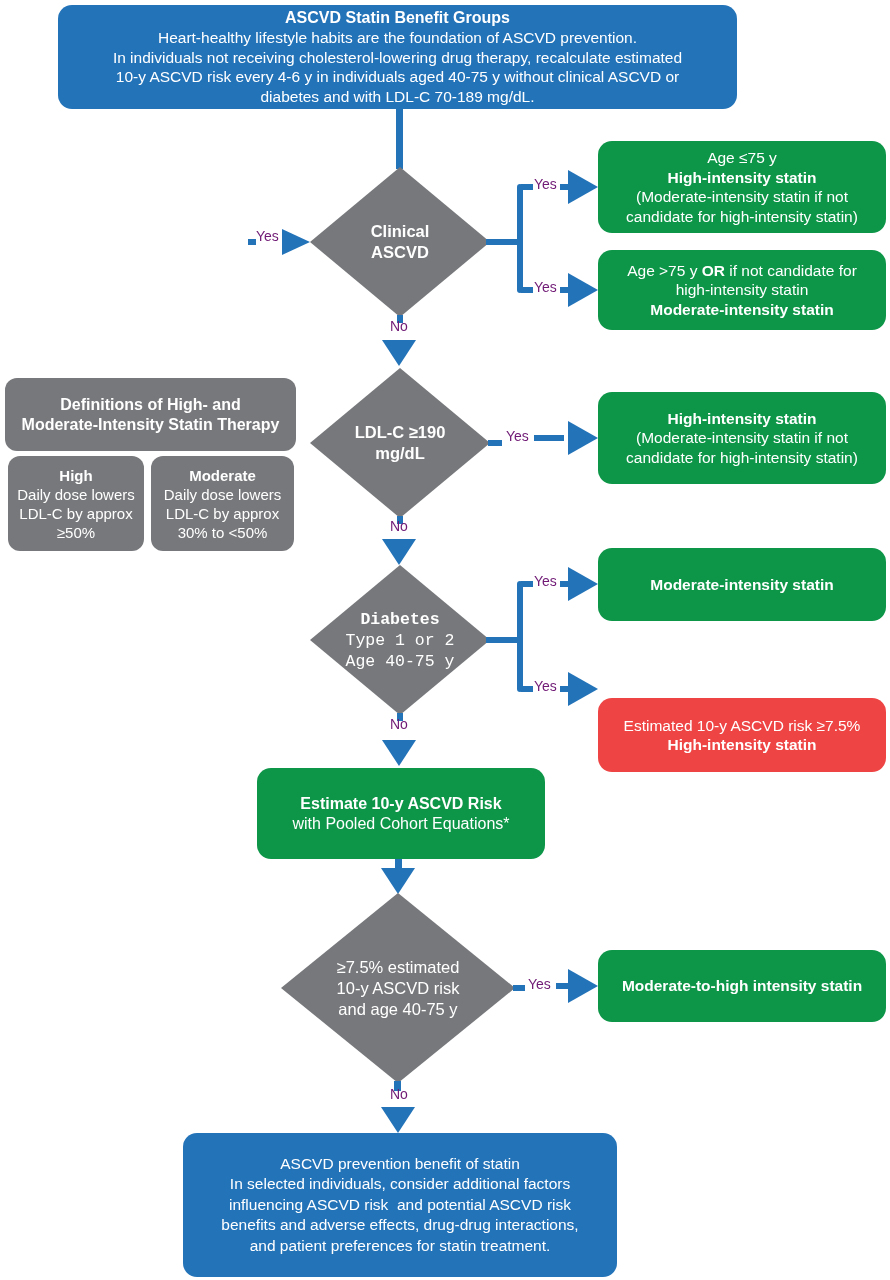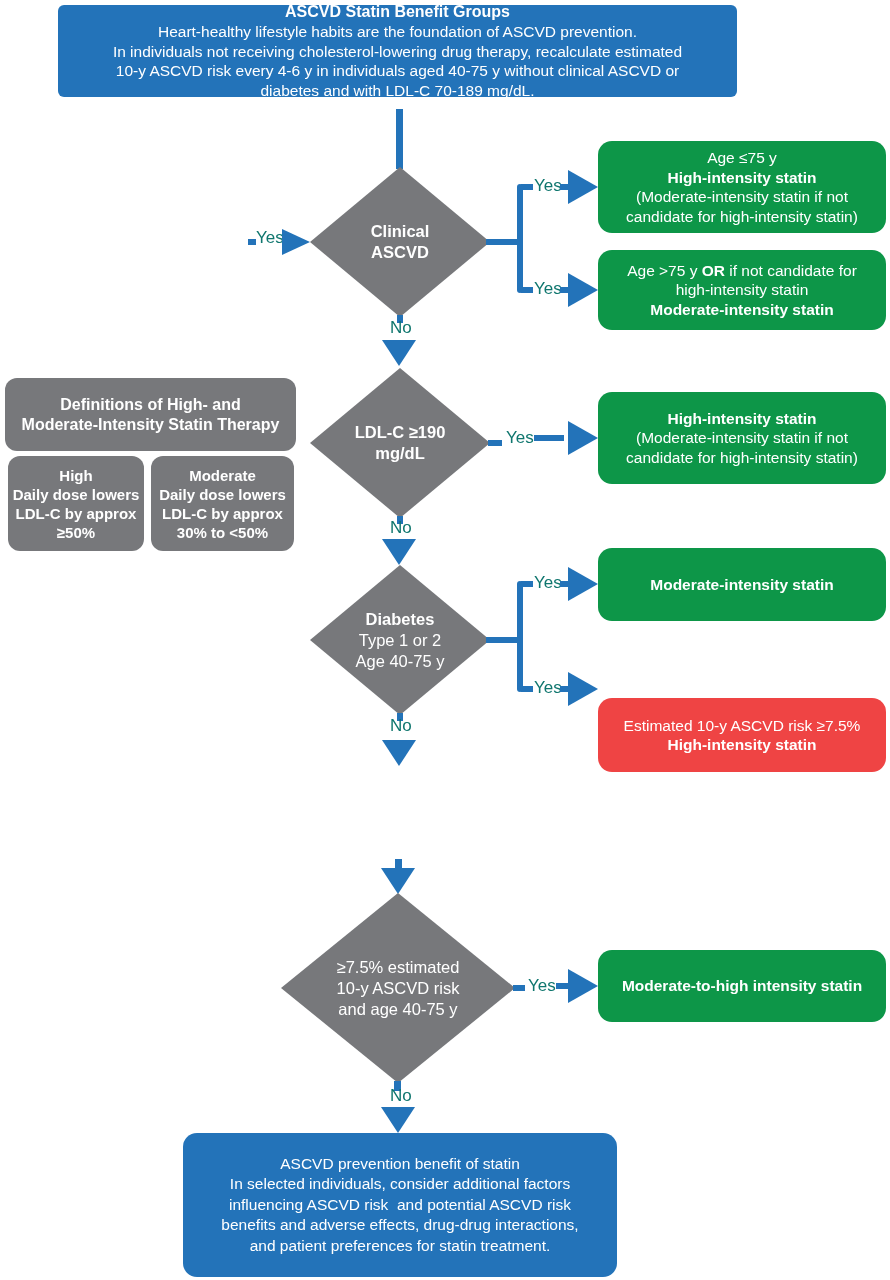--- a/index.html
+++ b/index.html
@@ -6,40 +6,40 @@
   .canvas{position:relative;width:890px;height:1280px;background:#ffffff;
           font-family:"Liberation Sans",sans-serif;overflow:hidden;}
   .bx{position:absolute;border-radius:14px;color:#fff;display:flex;flex-direction:column;
       justify-content:center;align-items:center;text-align:center;box-sizing:border-box;padding:4px 8px;}
   .blue{background:#2373b9;}
   .green{background:#0d9648;}
   .orange{background:#ef4444;margin-top:46px;}
   .grayb{background:#77787b;border-radius:12px;margin-top:10px;}
   .ln{white-space:pre-wrap;font-size:15.5px;line-height:19.5px;}
   .ln16{white-space:pre-wrap;font-size:16px;line-height:20px;}
-  .ln-sm{white-space:pre-wrap;font-size:15px;line-height:19px;font-weight:bold;}
+  .ln-sm{white-space:pre-wrap;font-size:15px;line-height:19px;}
   .endln{white-space:pre-wrap;font-size:15.5px;line-height:20.5px;}
   .b{font-weight:bold;}
   .diamond{position:absolute;background:#77787b;color:#fff;text-align:center;
            clip-path:polygon(50% 0,100% 50%,50% 100%,0 50%);
            display:flex;flex-direction:column;justify-content:center;align-items:center;}
   .dln{white-space:pre-wrap;font-size:16.5px;line-height:21px;}
   .cline{position:absolute;background:#2373b9;}
   .ar{position:absolute;width:0;height:0;}
   .ar-right{border-top:17px solid transparent;border-bottom:17px solid transparent;border-left:30px solid #2373b9;}
   .ar-right-sm{border-top:13px solid transparent;border-bottom:13px solid transparent;border-left:28px solid #2373b9;}
   .ar-down{border-left:17px solid transparent;border-right:17px solid transparent;border-top:26px solid #2373b9;}
-  .lbl{position:absolute;font-size:17px;color:#0f766e;}
+  .lbl{position:absolute;font-size:14px;color:#701a75;}
 </style>
 </head>
 <body>
 
 <div class="canvas">
 
-  <div class="bx blue" style="left:58px;top:5px;width:679px;height:92px;border-radius:6px;">
+  <div class="bx blue" style="left:58px;top:5px;width:679px;height:104px;">
     <div class="ln b ln16">ASCVD Statin Benefit Groups</div>
     <div class="ln">Heart-healthy lifestyle habits are the foundation of ASCVD prevention.</div>
     <div class="ln">In individuals not receiving cholesterol-lowering drug therapy, recalculate estimated</div>
     <div class="ln">10-y ASCVD risk every 4-6 y in individuals aged 40-75 y without clinical ASCVD or</div>
     <div class="ln">diabetes and with LDL-C 70-189 mg/dL.</div>
   </div>
 
   <div class="cline" style="left:396px;top:109px;width:7px;height:60px;"></div>
 
   <div class="cline" style="left:248px;top:239px;width:8px;height:6px;"></div>
@@ -109,21 +109,21 @@
   <div class="bx green" style="left:598px;top:392px;width:288px;height:92px;">
     <div class="ln b">High-intensity statin</div>
     <div class="ln">(Moderate-intensity statin if not</div>
     <div class="ln">candidate for high-intensity statin)</div>
   </div>
 
   <div class="cline" style="left:397px;top:516px;width:6px;height:8px;"></div>
   <div class="lbl" style="left:390px;top:518px;">No</div>
   <div class="ar ar-down" style="left:382px;top:539px;"></div>
 
-  <div class="diamond" style="left:310px;top:565px;width:180px;height:150px;">
+  <div class="diamond" style="left:310px;top:565px;width:180px;height:150px;font-family:Liberation Mono, monospace;">
     <div class="dln b">Diabetes</div>
     <div class="dln">Type 1 or 2</div>
     <div class="dln">Age 40-75 y</div>
   </div>
 
   <div class="cline" style="left:486px;top:637px;width:34px;height:6px;"></div>
   <div class="cline" style="left:517px;top:581px;width:6px;height:111px;border-radius:3px;"></div>
   <div class="cline" style="left:521px;top:581px;width:12px;height:6px;"></div>
   <div class="cline" style="left:521px;top:686px;width:12px;height:6px;"></div>
   <div class="lbl" style="left:534px;top:573px;">Yes</div>
@@ -138,20 +138,24 @@
   </div>
   <div class="bx orange" style="left:598px;top:652px;width:288px;height:74px;">
     <div class="ln">Estimated 10-y ASCVD risk ≥7.5%</div>
     <div class="ln b">High-intensity statin</div>
   </div>
 
   <div class="cline" style="left:397px;top:713px;width:6px;height:8px;"></div>
   <div class="lbl" style="left:390px;top:716px;">No</div>
   <div class="ar ar-down" style="left:382px;top:740px;"></div>
 
+  <div class="bx green" style="left:257px;top:768px;width:288px;height:91px;">
+    <div class="ln16 b">Estimate 10-y ASCVD Risk</div>
+    <div class="ln16">with Pooled Cohort Equations*</div>
+  </div>
 
   <div class="cline" style="left:395px;top:859px;width:7px;height:12px;"></div>
   <div class="ar ar-down" style="left:381px;top:868px;"></div>
 
   <div class="diamond" style="left:281px;top:893px;width:234px;height:190px;">
     <div class="dln">≥7.5% estimated</div>
     <div class="dln">10-y ASCVD risk</div>
     <div class="dln">and age 40-75 y</div>
   </div>
 

